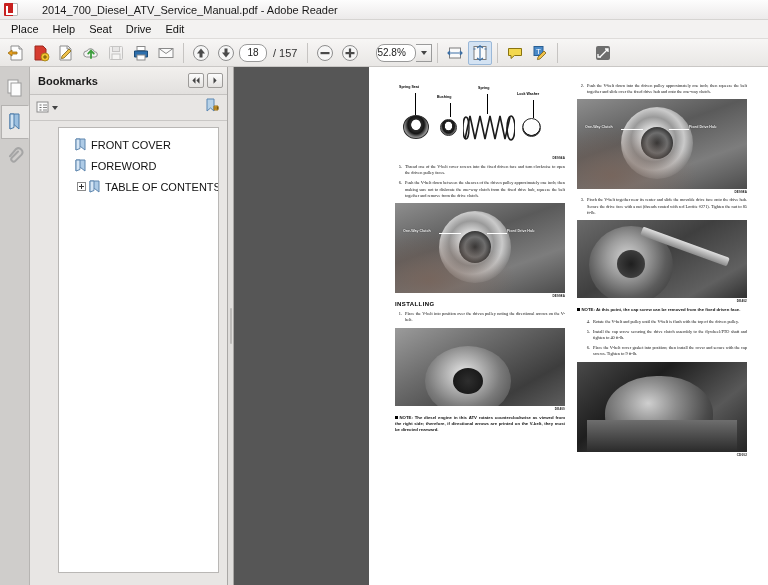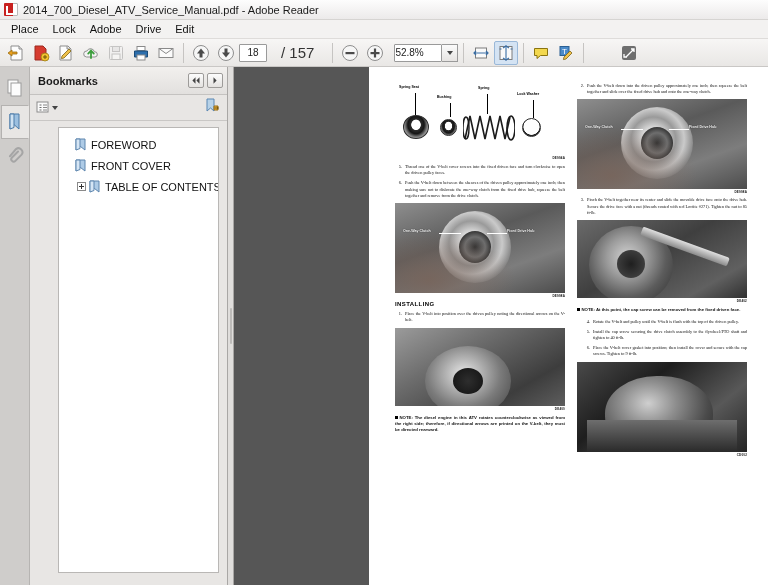--- a/index.html
+++ b/index.html
@@ -8,21 +8,21 @@
     width: 768px; height: 585px;
     overflow: hidden;
     font-family: "Liberation Sans", sans-serif;
     background: #f0f0f0;
   }
   #app { position: relative; width: 768px; height: 585px; background:#f0f0f0; }
 
   
   .titlebar {
     height: 20px; display: flex; align-items: center;
-    padding-left: 4px; gap: 4px;
+    padding-left: 4px; gap: 23px;
     background: linear-gradient(#fdfdfd, #eceaea);
     border-bottom: 1px solid #d6d4d2;
   }
   .titlebar .app-icon { width: 15px; height: 15px; position: relative; flex: 0 0 auto; }
   .titlebar .app-icon .sh {
     position:absolute; inset:1px 1px 1px 1px;
     background:#fff; border:1px solid #b9b9b9; border-radius:1px;
   }
   .titlebar .app-icon .red {
     position:absolute; left:0px; top:1px; width:9px; height:13px;
@@ -54,25 +54,25 @@
   }
   .tb { width: 24px; height: 24px; display:flex; align-items:center; justify-content:center; border:1px solid transparent; border-radius:2px; position:relative;}
   .tb.pressed { background:#d4e3f3; border-color:#9ab8d8; }
   .tb.disabled { opacity: .45; }
   .sep { width:1px; height:20px; background:#c6c4c2; margin:0 4px; }
 
   .pagefield, .zoomfield {
     height: 18px; border:1px solid #9a9a9a; background:#fff;
     font-size:10px; color:#222; text-align:center;
     display:flex; align-items:center; justify-content:center;
-    border-radius:1px;
+    border-radius:8px;
   }
   .pagefield { width: 28px; }
-  .zoomfield { width: 48px; justify-content:flex-start; padding-left:0;}
-  .pagetotal { font-size:15px; color:#333; margin:0 13px; white-space:nowrap;}
+  .zoomfield { width: 40px; justify-content:flex-start; padding-left:0;margin-left:7px;}
+  .pagetotal { font-size:11px; color:#333; margin:0 5px; white-space:nowrap;}
   .zoomdrop {
     width:16px; height:18px; border:1px solid #9a9a9a; border-left:none;
     background:linear-gradient(#fbfbfb,#e6e4e2);
     display:flex; align-items:center; justify-content:center;
   }
   .caret-dn { width:0;height:0;border-left:3px solid transparent;border-right:3px solid transparent;border-top:4px solid #444; }
 
   
   .main { position:absolute; left:0; top:67px; right:0; bottom:0; display:flex; }
 
@@ -164,22 +164,22 @@
   <div class="titlebar">
     <div class="app-icon">
       <div class="sh"></div>
         <div class="red"></div>
     </div>
     <div class="titletext">2014_700_Diesel_ATV_Service_Manual.pdf - Adobe Reader</div>
   </div>
 
   <div class="menubar">
     <div class="menu-item">Place</div>
-    <div class="menu-item">Lock</div>
-    <div class="menu-item">Adobe</div>
+    <div class="menu-item">Help</div>
+    <div class="menu-item">Seat</div>
     <div class="menu-item">Drive</div>
     <div class="menu-item">Edit</div>
   </div>
 
   <div class="toolbar">
 
     <div class="tb">
       <svg width="18" height="18" viewBox="0 0 18 18">
         <path d="M4 2h8l3 3v11H4z" fill="#fdfdfd" stroke="#8d8d8d" stroke-width="1"></path>
         <path d="M12 2v3h3" fill="#e4e4e4" stroke="#8d8d8d" stroke-width="1"></path>
@@ -374,30 +374,30 @@
         </div>
       </div>
 
       <div class="bmlist">
         <div class="bmrow">
           <span class="expander hidden"></span>
           <svg class="bmicon" viewBox="0 0 11 13">
             <path d="M1 1h9v11l-4.5-3.5L1 12z" fill="#aecbe6" stroke="#5e86ae"></path>
             <path d="M1 1h4v9.5L1 12z" fill="#d6e6f5" stroke="#5e86ae"></path>
           </svg>
-          <span class="bmlabel">FOREWORD</span>
+          <span class="bmlabel">FRONT COVER</span>
         </div>
 
         <div class="bmrow">
           <span class="expander hidden"></span>
           <svg class="bmicon" viewBox="0 0 11 13">
             <path d="M1 1h9v11l-4.5-3.5L1 12z" fill="#aecbe6" stroke="#5e86ae"></path>
             <path d="M1 1h4v9.5L1 12z" fill="#d6e6f5" stroke="#5e86ae"></path>
           </svg>
-          <span class="bmlabel">FRONT COVER</span>
+          <span class="bmlabel">FOREWORD</span>
         </div>
 
         <div class="bmrow" style="padding-left:14px;">
           <span class="expander" style="margin-left:4px;"></span>
           <svg class="bmicon" viewBox="0 0 11 13">
             <path d="M1 1h9v11l-4.5-3.5L1 12z" fill="#aecbe6" stroke="#5e86ae"></path>
             <path d="M1 1h4v9.5L1 12z" fill="#d6e6f5" stroke="#5e86ae"></path>
           </svg>
           <span class="bmlabel">TABLE OF CONTENTS</span>
         </div>

